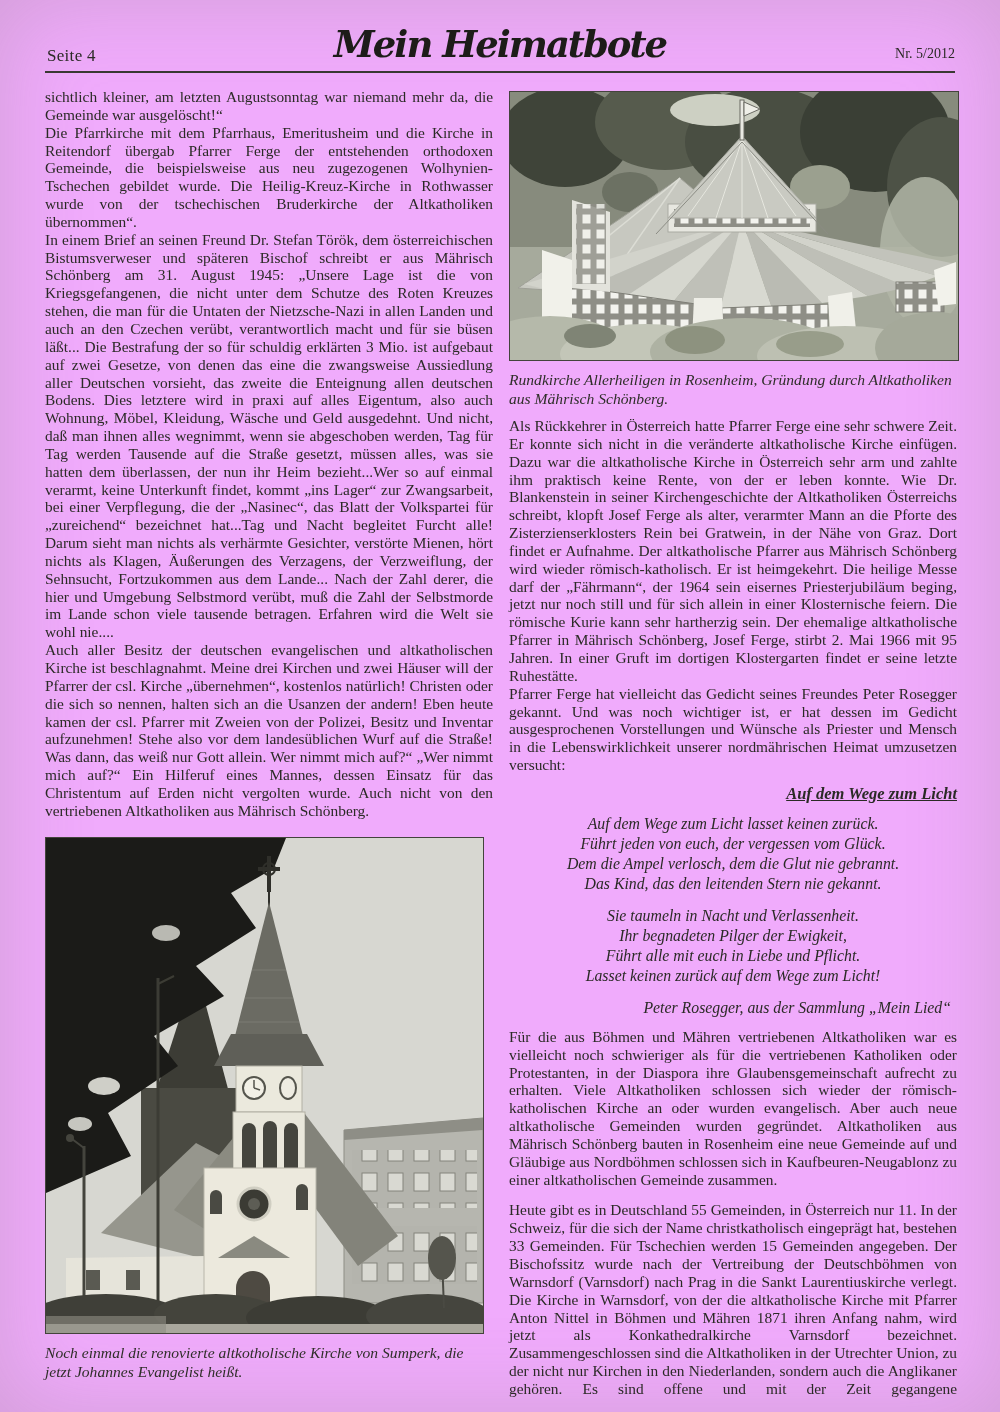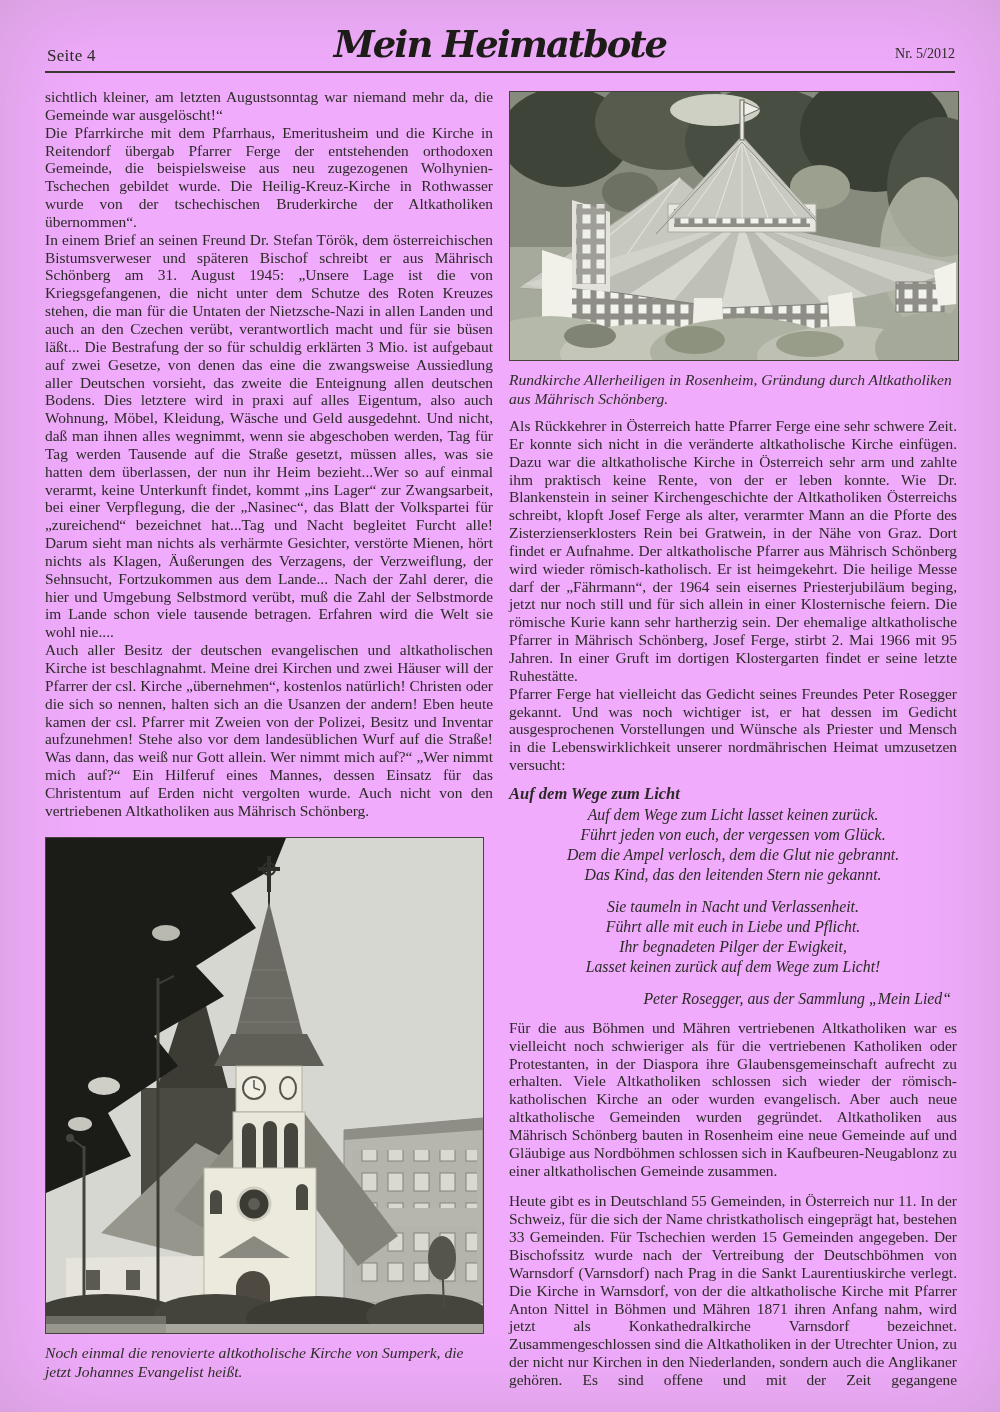--- a/index.html
+++ b/index.html
@@ -22,21 +22,21 @@
   .left-text{min-height:712px;}
   .bottom-text p + p{margin-top:13px;}
   figure{margin:0;}
   figure svg{display:block;border:1px solid #44433d;background:#cfcfc8;}
   figcaption{font-style:italic;font-size:15.6px;line-height:19px;margin-top:9px;color:#2f2e29;}
   .fig-left{margin-top:17px;}
   .fig-right{margin-top:3px;}
   .rc-text{margin-top:9px;}
   
   .poem{margin:10px 0 10px;}
-  .poem-title{text-align:left;font-weight:bold;font-style:italic;font-size:16.5px;line-height:20px;margin-bottom:1px;}
+  .poem-title{text-align:right;font-weight:bold;font-style:italic;font-size:16.5px;line-height:20px;margin-bottom:10px;text-decoration:underline;}
   .stanza{margin-bottom:12px;}
   .stanza div{text-align:center;font-style:italic;font-size:15.8px;line-height:20px;}
   .poem-attr{text-align:right;font-style:italic;font-size:15.8px;line-height:20px;padding-right:6px;margin-top:2px;}
 </style>
 </head>
 <body>
 
 <div class="page">
 
   <div class="hdr">
@@ -225,22 +225,22 @@
         <div class="poem-title">Auf dem Wege zum Licht</div>
         <div>
             <div class="stanza">
               <div>Auf dem Wege zum Licht lasset keinen zurück.</div>
               <div>Führt jeden von euch, der vergessen vom Glück.</div>
               <div>Dem die Ampel verlosch, dem die Glut nie gebrannt.</div>
               <div>Das Kind, das den leitenden Stern nie gekannt.</div>
             </div>
             <div class="stanza">
               <div>Sie taumeln in Nacht und Verlassenheit.</div>
+              <div>Ihr begnadeten Pilger der Ewigkeit,</div>
               <div>Führt alle mit euch in Liebe und Pflicht.</div>
-              <div>Ihr begnadeten Pilger der Ewigkeit,</div>
               <div>Lasset keinen zurück auf dem Wege zum Licht!</div>
             </div>
           </div>
         <div class="poem-attr">Peter Rosegger, aus der Sammlung „Mein Lied“</div>
       </div>
 
       <div class="body-text bottom-text">
           <p>Für die aus Böhmen und Mähren vertriebenen Altkatholiken war es vielleicht noch schwieriger als für die vertriebenen Katholiken oder Protestanten, in der Diaspora ihre Glaubensgemeinschaft aufrecht zu erhalten. Viele Altkatholiken schlossen sich wieder der römisch-katholischen Kirche an oder wurden evangelisch. Aber auch neue altkatholische Gemeinden wurden gegründet. Altkatholiken aus Mährisch Schönberg bauten in Rosenheim eine neue Gemeinde auf und Gläubige aus Nordböhmen schlossen sich in Kaufbeuren-Neugablonz zu einer altkatholischen Gemeinde zusammen.</p>
           <p class="flush">Heute gibt es in Deutschland 55 Gemeinden, in Österreich nur 11. In der Schweiz, für die sich der Name christkatholisch eingeprägt hat, bestehen 33 Gemeinden. Für Tschechien werden 15 Gemeinden angegeben. Der Bischofssitz wurde nach der Vertreibung der Deutschböhmen von Warnsdorf (Varnsdorf) nach Prag in die Sankt Laurentiuskirche verlegt. Die Kirche in Warnsdorf, von der die altkatholische Kirche mit Pfarrer Anton Nittel in Böhmen und Mähren 1871 ihren Anfang nahm, wird jetzt als Konkathedralkirche Varnsdorf bezeichnet. Zusammengeschlossen sind die Altkatholiken in der Utrechter Union, zu der nicht nur Kirchen in den Niederlanden, sondern auch die Anglikaner gehören. Es sind offene und mit der Zeit gegangene</p>
         </div>

